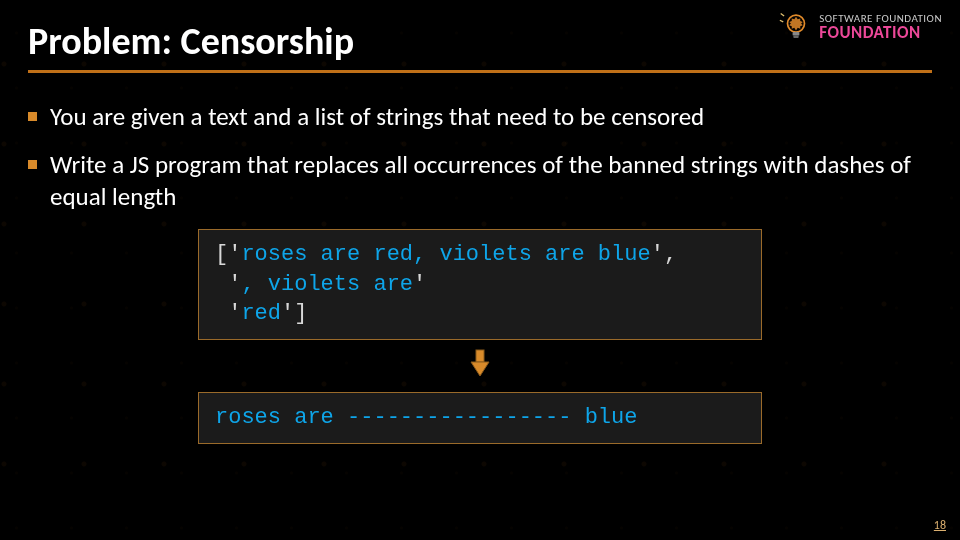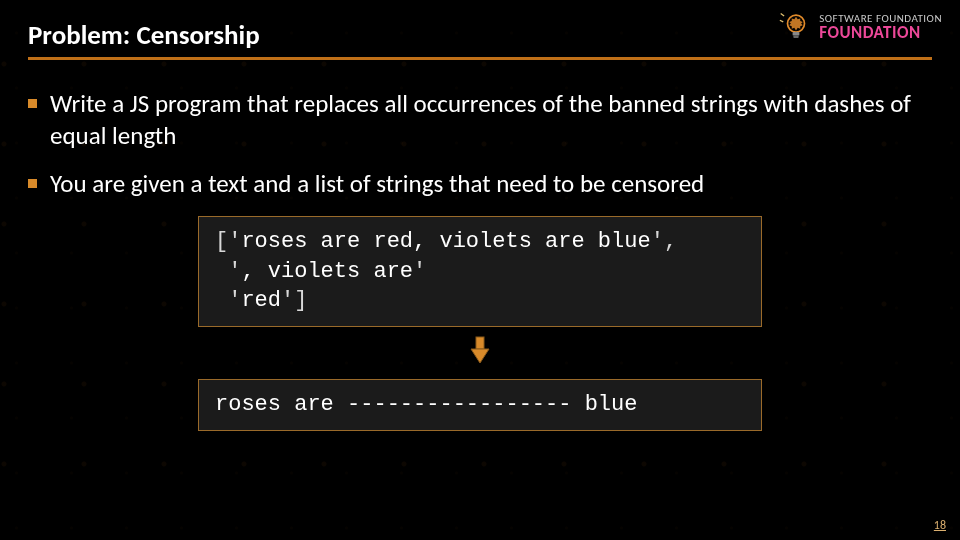--- a/index.html
+++ b/index.html
@@ -15,21 +15,21 @@
     position: absolute;
     inset: 0;
     background:
       radial-gradient(circle at 5% 80%, rgba(210,120,30,0.12) 0 2px, transparent 3px) 0 0/80px 80px,
       radial-gradient(circle at 30% 60%, rgba(210,120,30,0.06) 0 1px, transparent 2px) 0 0/55px 55px;
     opacity: 0.5;
     pointer-events: none;
   }
   .slide { position: relative; width: 960px; height: 540px; padding: 18px 28px 0 28px; }
   .title {
-    font-size: 27px;
+    font-size: 38px;
     font-weight: 700;
     color: #fff;
     border-bottom: 3px solid #c07018;
     padding-bottom: 6px;
     margin-bottom: 22px;
     display: inline-block;
     width: 100%;
   }
   .logo {
     position: absolute;
@@ -70,21 +70,21 @@
     border: 1.5px solid #9a6a2a;
     padding: 10px 16px;
     font-family: Consolas, "Courier New", monospace;
     font-size: 22px;
     line-height: 1.35;
     color: #eee;
     white-space: pre;
   }
   .codebox { margin-top: 14px; }
   .outbox  { margin-top: 10px; }
-  .tk-str  { color: #ffffff; margin-top: 45px; } 
+  .tk-str  { color: #0ea5e9; margin-top: 45px; } 
   .tk-pun  { color: #d8d8d8; } 
 
   .arrow-wrap {
     width: 564px;
     margin-left: 170px;
     display: flex;
     justify-content: center;
     padding: 8px 0 4px;
   }
   .arrow-wrap svg { width: 22px; height: 30px; }
@@ -115,22 +115,22 @@
     </span>
     <div class="logo-text">
       <div class="l1">SOFTWARE FOUNDATION</div>
       <div class="l2">FOUNDATION</div>
     </div>
   </div>
 
   <h1 class="title">Problem: Censorship</h1>
 
   <ul class="bullets">
+    <li>You are given a text and a list of strings that need to be censored</li>
     <li>Write a JS program that replaces all occurrences of the banned strings with dashes of equal length</li>
-    <li>You are given a text and a list of strings that need to be censored</li>
   </ul>
 
   <div class="codebox"><span class="tk-pun">['</span><span class="tk-str">roses are red, violets are blue</span><span class="tk-pun">',</span>
 <span class="tk-pun"> '</span><span class="tk-str">, violets are</span><span class="tk-pun">'</span>
 <span class="tk-pun"> '</span><span class="tk-str">red</span><span class="tk-pun">']</span></div>
 
   <div class="arrow-wrap">
     <svg viewBox="0 0 22 30">
       <rect x="7" y="2" width="8" height="12" fill="#d88a2a" stroke="#8a5a1a"></rect>
       <polygon points="2,14 20,14 11,28" fill="#d88a2a" stroke="#8a5a1a"></polygon>

